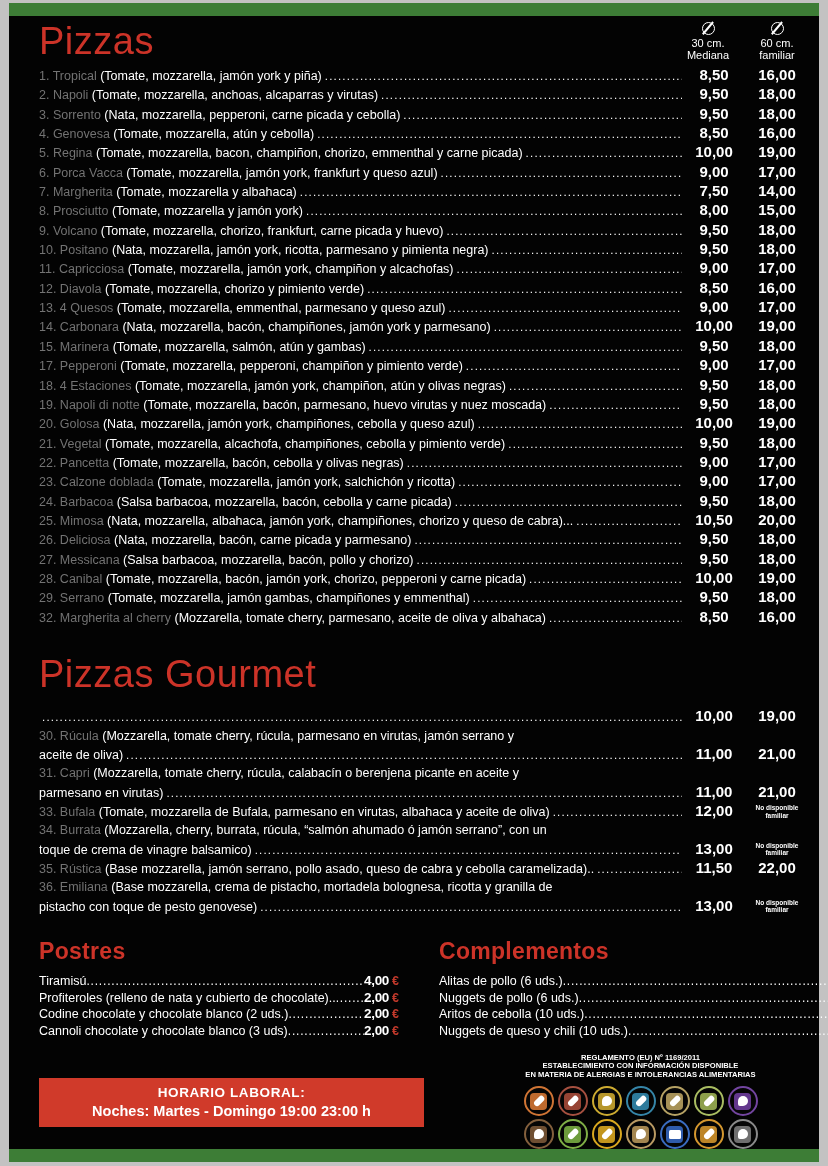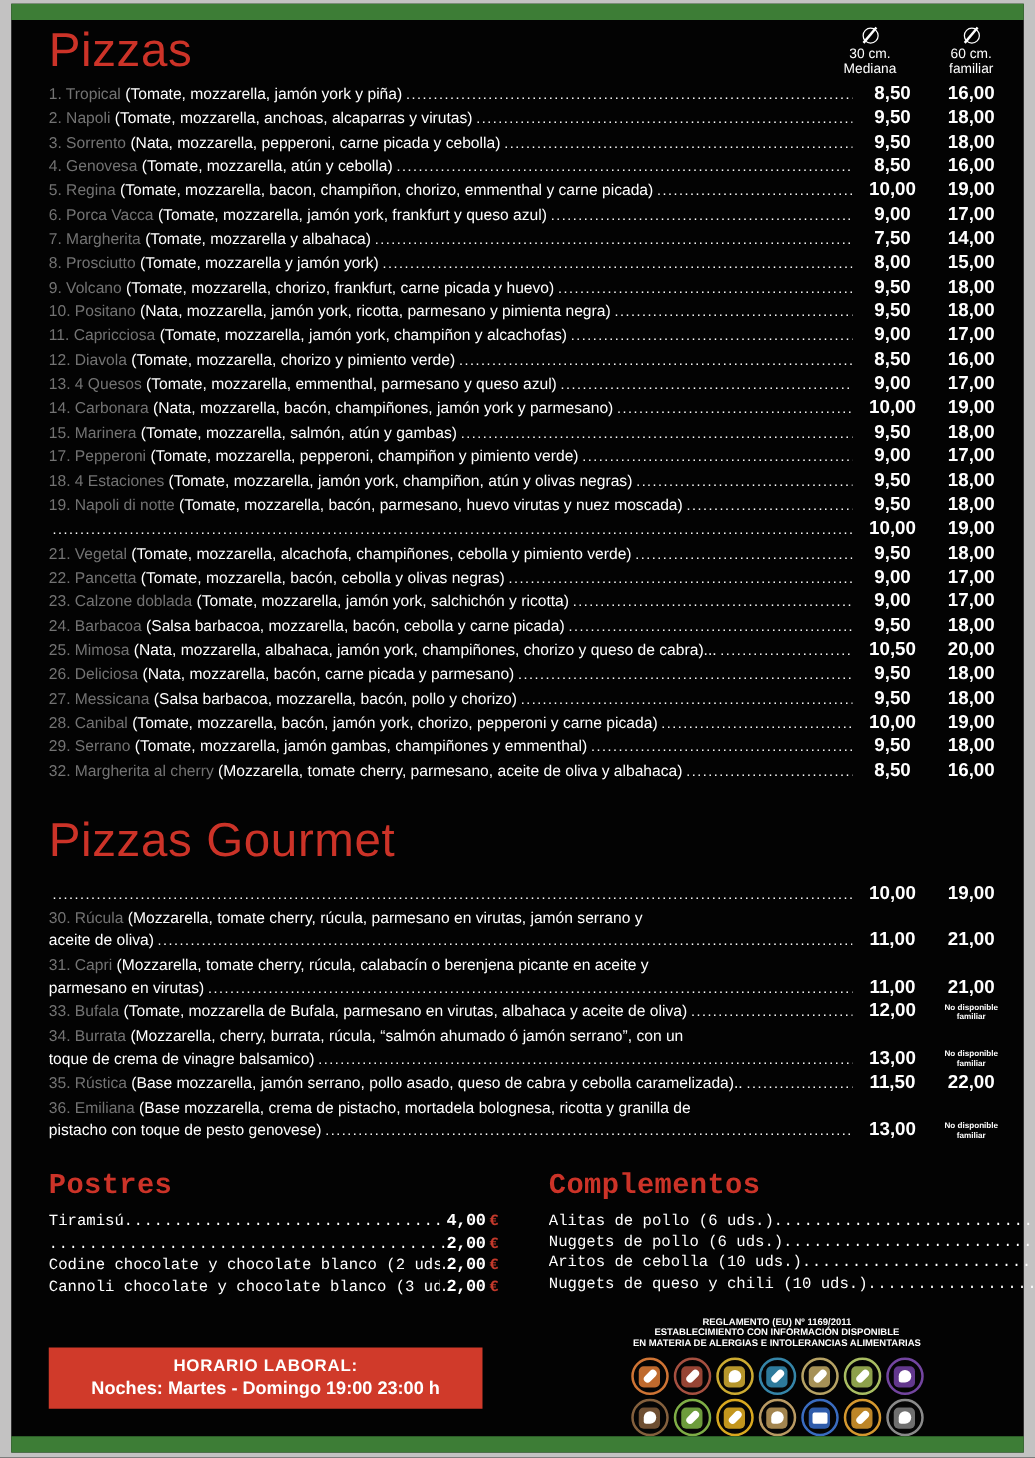--- a/index.html
+++ b/index.html
@@ -6,21 +6,21 @@
     font-family:"Liberation Sans","DejaVu Sans",sans-serif;}
   .frame{box-sizing:border-box;width:828px;height:1166px;padding:3px 9px 4px 9px;background:#c3c2c2;}
   .page{position:relative;width:100%;height:100%;background:#030303;display:flex;flex-direction:column;box-sizing:border-box;}
   .greenbar{height:13px;background:#3d7d36;flex:0 0 auto;}
   .content{flex:1;padding:6px 8px 0 30px;box-sizing:border-box;display:flex;flex-direction:column;min-height:0;}
 
   
   .hdr{display:flex;align-items:flex-end;}
   .sec-title{color:#cc3328;font-size:38px;font-weight:400;line-height:1.05;margin:0;letter-spacing:.5px;}
   .hdr-spacer{flex:1;}
-  .size-cols{display:flex;gap:18px;padding-bottom:1px;}
+  .size-cols{display:flex;gap:6px;padding-bottom:1px;}
   .size-col{width:58px;text-align:center;color:#fff;font-size:11px;line-height:12px;}
   .size-col.c2{width:68px;}
   .diam{position:relative;width:11px;height:11px;border:1.6px solid #fff;border-radius:50%;margin:0 auto 2px;}
   .diam::after{content:"";position:absolute;left:4.6px;top:-3px;width:1.6px;height:16px;background:#fff;transform:rotate(40deg);}
 
   
   .menu-list{margin-top:4px;font-size:12.5px;line-height:18.35px;}
   .mrow .preline{color:#fff;white-space:nowrap;overflow:hidden;}
   .rmain{display:flex;align-items:baseline;}
   .rtext{flex:0 1 auto;min-width:0;white-space:nowrap;overflow:hidden;}
@@ -35,36 +35,36 @@
 
   
   .flag{display:flex;height:11px;margin:8px 0 10px 0;}
   .flag .fg{flex:0 0 33%;}
   .flag .fw{flex:0 0 30%;}
   .flag .fr{flex:1;}
 
   .gourmet-title{margin:6px 0 8px 0;}
 
   
-  .bottom{display:flex;font-family:Liberation Mono, monospace;}
+  .bottom{display:flex;}
   .bcol-left{width:360px;flex:0 0 auto;}
   .bcol-right{flex:1;margin-left:40px;}
   .sub-title{color:#cc3328;font-size:23px;font-weight:bold;margin:0 0 8px 0;letter-spacing:.3px;}
   .slist{font-size:12.5px;line-height:16.6px;}
   .srow{display:flex;align-items:baseline;}
   .sname{flex:0 1 auto;min-width:0;color:#fff;white-space:nowrap;overflow:hidden;}
   .sdots{flex:1 1 6px;min-width:4px;overflow:hidden;white-space:nowrap;color:#fff;font-size:12px;letter-spacing:.8px;}
   .sdots::after{content:"..........................................................................................................................";}
   .sprice{flex:0 0 auto;}
   .sprice .val{color:#fff;font-weight:bold;font-size:13.5px;letter-spacing:-.3px;}
   .sprice .cur{color:#c3392b;font-weight:bold;font-size:12.5px;margin-left:3px;}
 
   
   .footer{display:flex;margin-top:14px;}
-  .horario{margin-top:24px;width:347px;height:49px;flex:0 0 auto;background:#d03a2a;color:#fff;
+  .horario{margin-top:24px;width:385px;height:49px;flex:0 0 auto;background:#d03a2a;color:#fff;
     display:flex;flex-direction:column;align-items:center;justify-content:center;gap:3px;}
   .horario .h1{font-size:13.5px;font-weight:bold;letter-spacing:.6px;}
   .horario .h2{font-size:14.5px;font-weight:bold;}
   .legal{flex:1;margin-left:46px;display:flex;flex-direction:column;align-items:center;}
   .reg{color:#fff;font-weight:bold;font-size:7.6px;line-height:8.8px;text-align:center;}
   .icon-rows{margin-top:6px;display:flex;flex-direction:column;gap:3px;align-items:center;}
   .icon-row{display:flex;gap:4px;}
   .allerg{width:30px;height:30px;border-radius:50%;box-sizing:border-box;border:2.6px solid #888;
     display:flex;align-items:center;justify-content:center;background:#050505;}
   .allerg .sq{width:17px;height:17px;border-radius:4px;display:flex;align-items:center;justify-content:center;}
@@ -275,20 +275,21 @@
       <span class="rtext"><span class="lead mlead">19. Napoli di notte</span><span class="desc mdesc"> (Tomate, mozzarella, bacón, parmesano, huevo virutas y nuez moscada)</span></span>
       <span class="dots"></span>
       <span class="price p1">9,50</span>
       <span class="price p2">18,00</span>
     </div>
   </div>
 
   <div class="mrow">
 
     <div class="rmain">
+      <span class="rtext"><span class="lead mlead">20. Golosa</span><span class="desc mdesc"> (Nata, mozzarella, jamón york, champiñones, cebolla y queso azul)</span></span>
       <span class="dots"></span>
       <span class="price p1">10,00</span>
       <span class="price p2">19,00</span>
     </div>
   </div>
 
   <div class="mrow">
 
     <div class="rmain">
       <span class="rtext"><span class="lead mlead">21. Vegetal</span><span class="desc mdesc"> (Tomate, mozzarella, alcachofa, champiñones, cebolla y pimiento verde)</span></span>
@@ -486,20 +487,21 @@
         <div class="bcol-left">
           <h2 class="sub-title">Postres</h2>
           <div id="postres-list" class="slist">
   <div class="srow">
     <span class="sname">Tiramisú</span>
     <span class="sdots"></span>
     <span class="sprice"><span class="val">4,00</span><span class="cur">€</span></span>
   </div>
 
   <div class="srow">
+    <span class="sname">Profiteroles (relleno de nata y cubierto de chocolate)..</span>
     <span class="sdots"></span>
     <span class="sprice"><span class="val">2,00</span><span class="cur">€</span></span>
   </div>
 
   <div class="srow">
     <span class="sname">Codine chocolate y chocolate blanco (2 uds.)</span>
     <span class="sdots"></span>
     <span class="sprice"><span class="val">2,00</span><span class="cur">€</span></span>
   </div>
 

